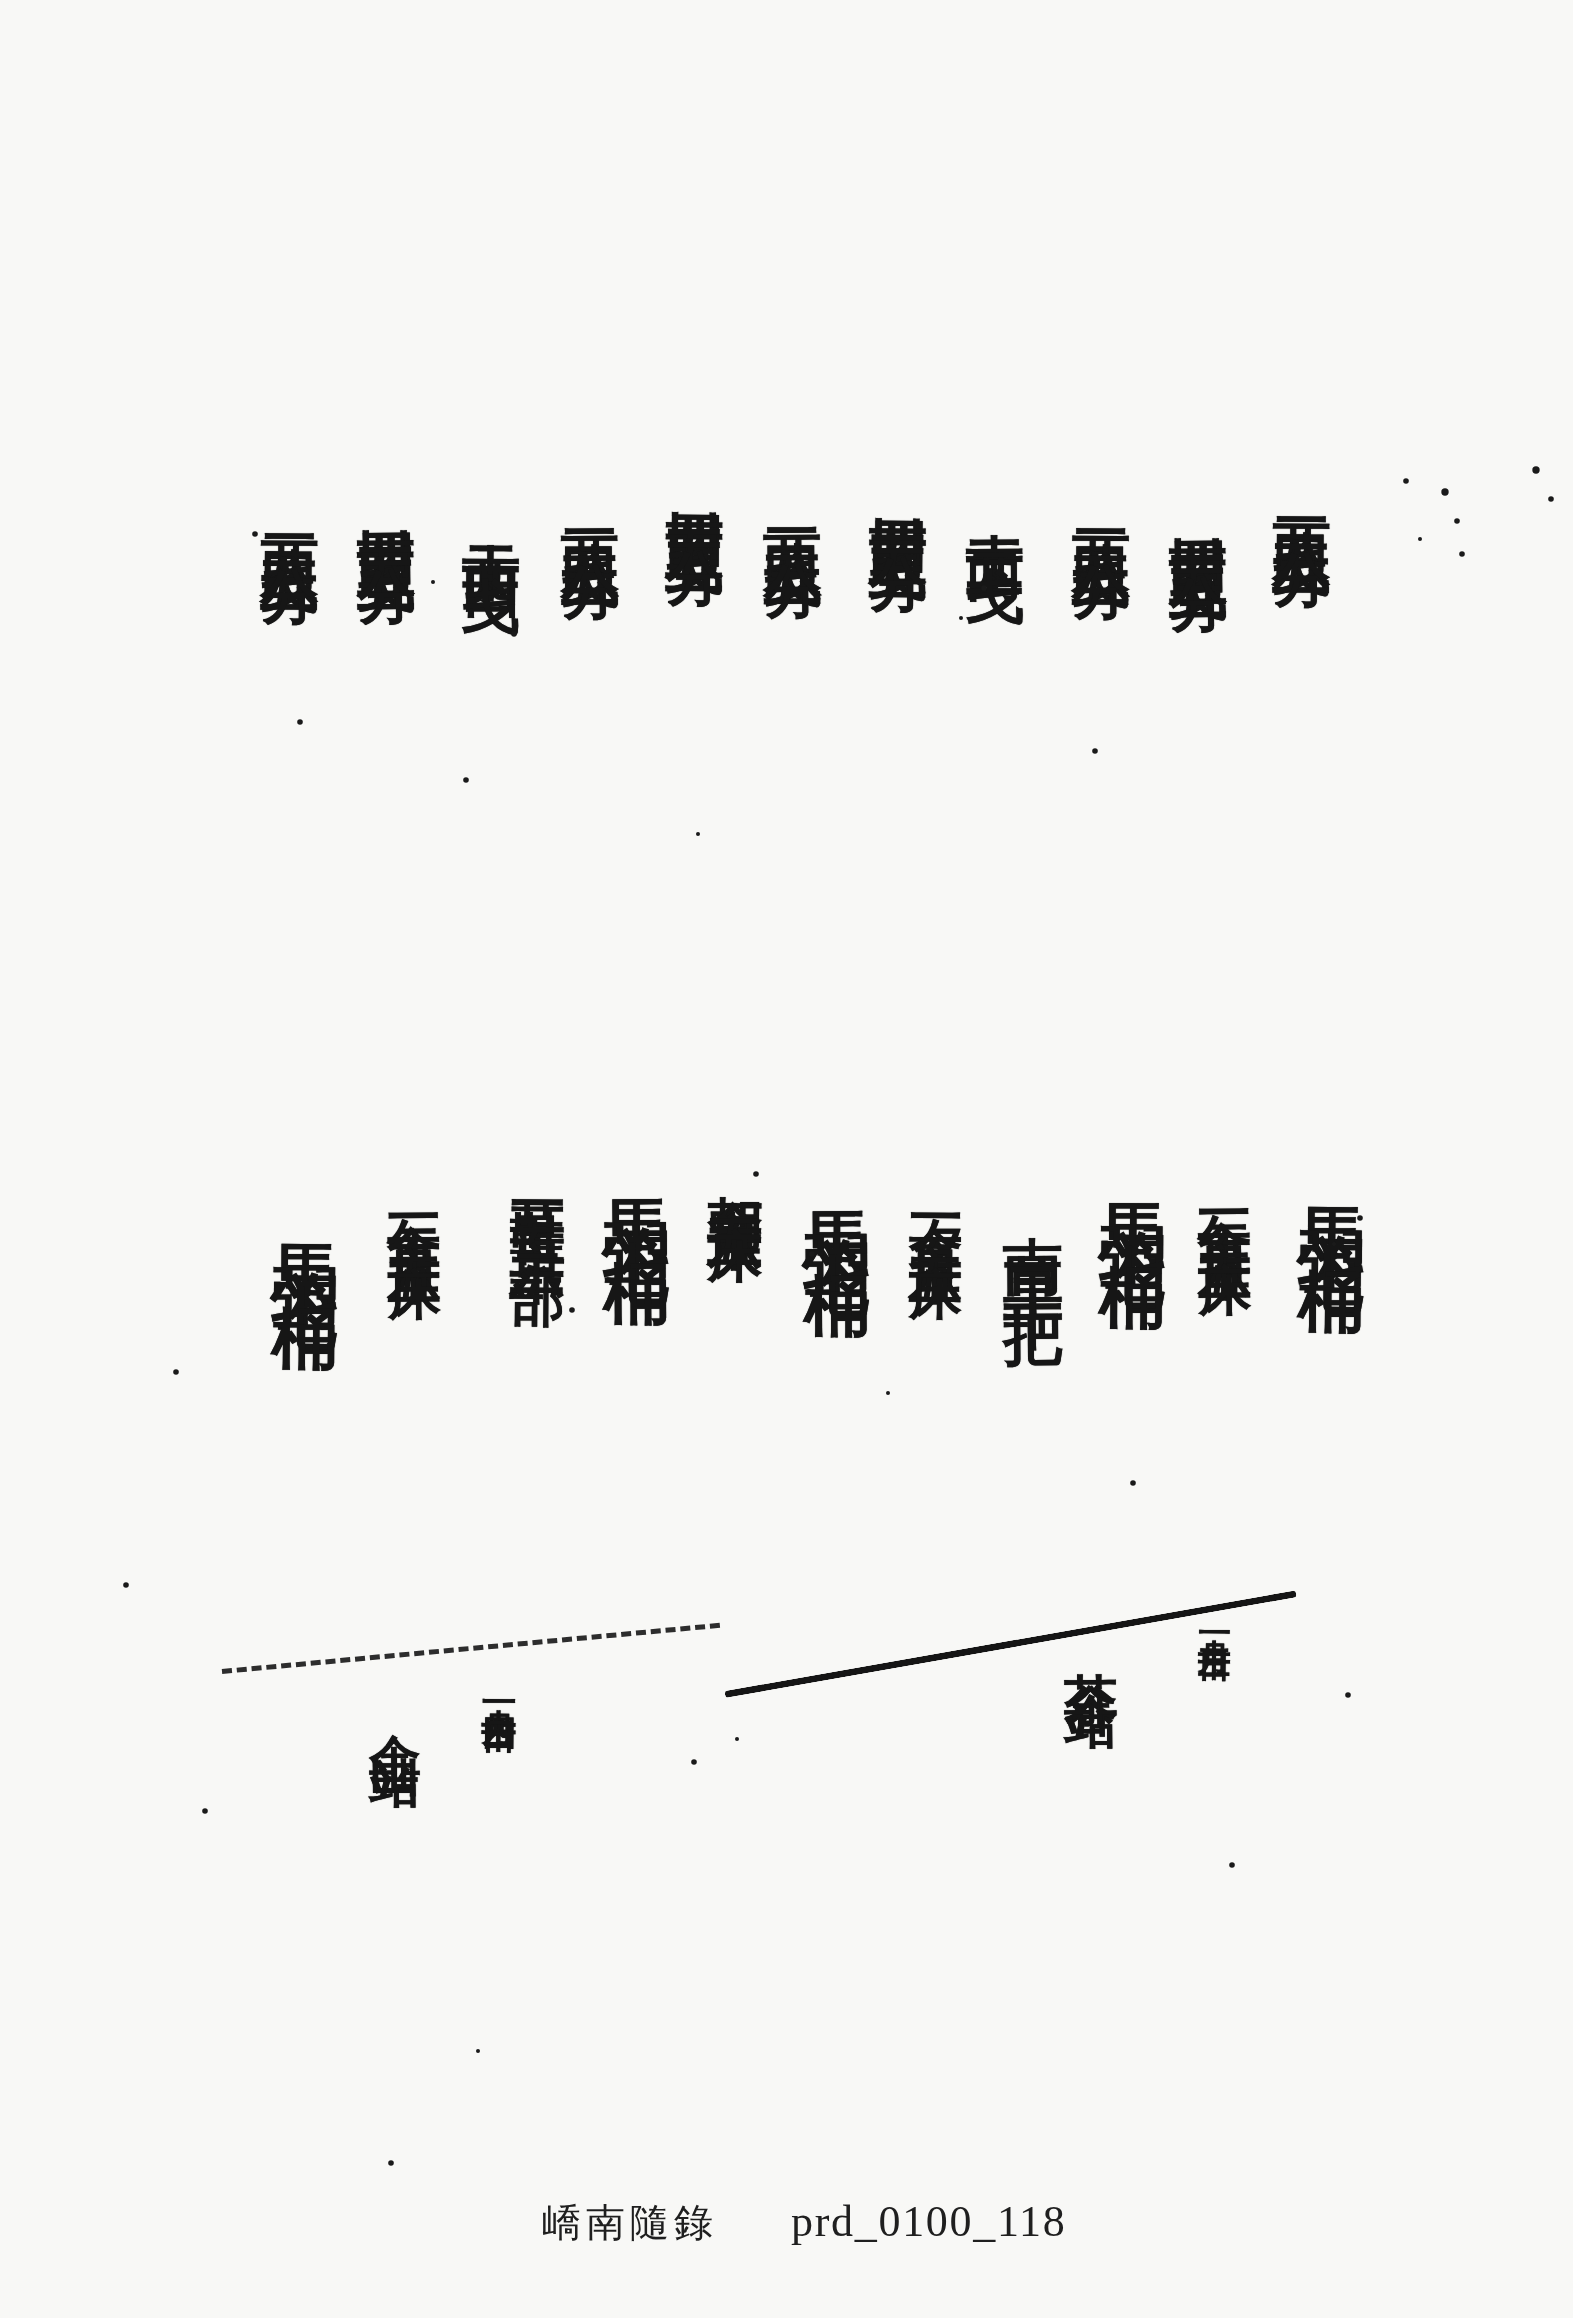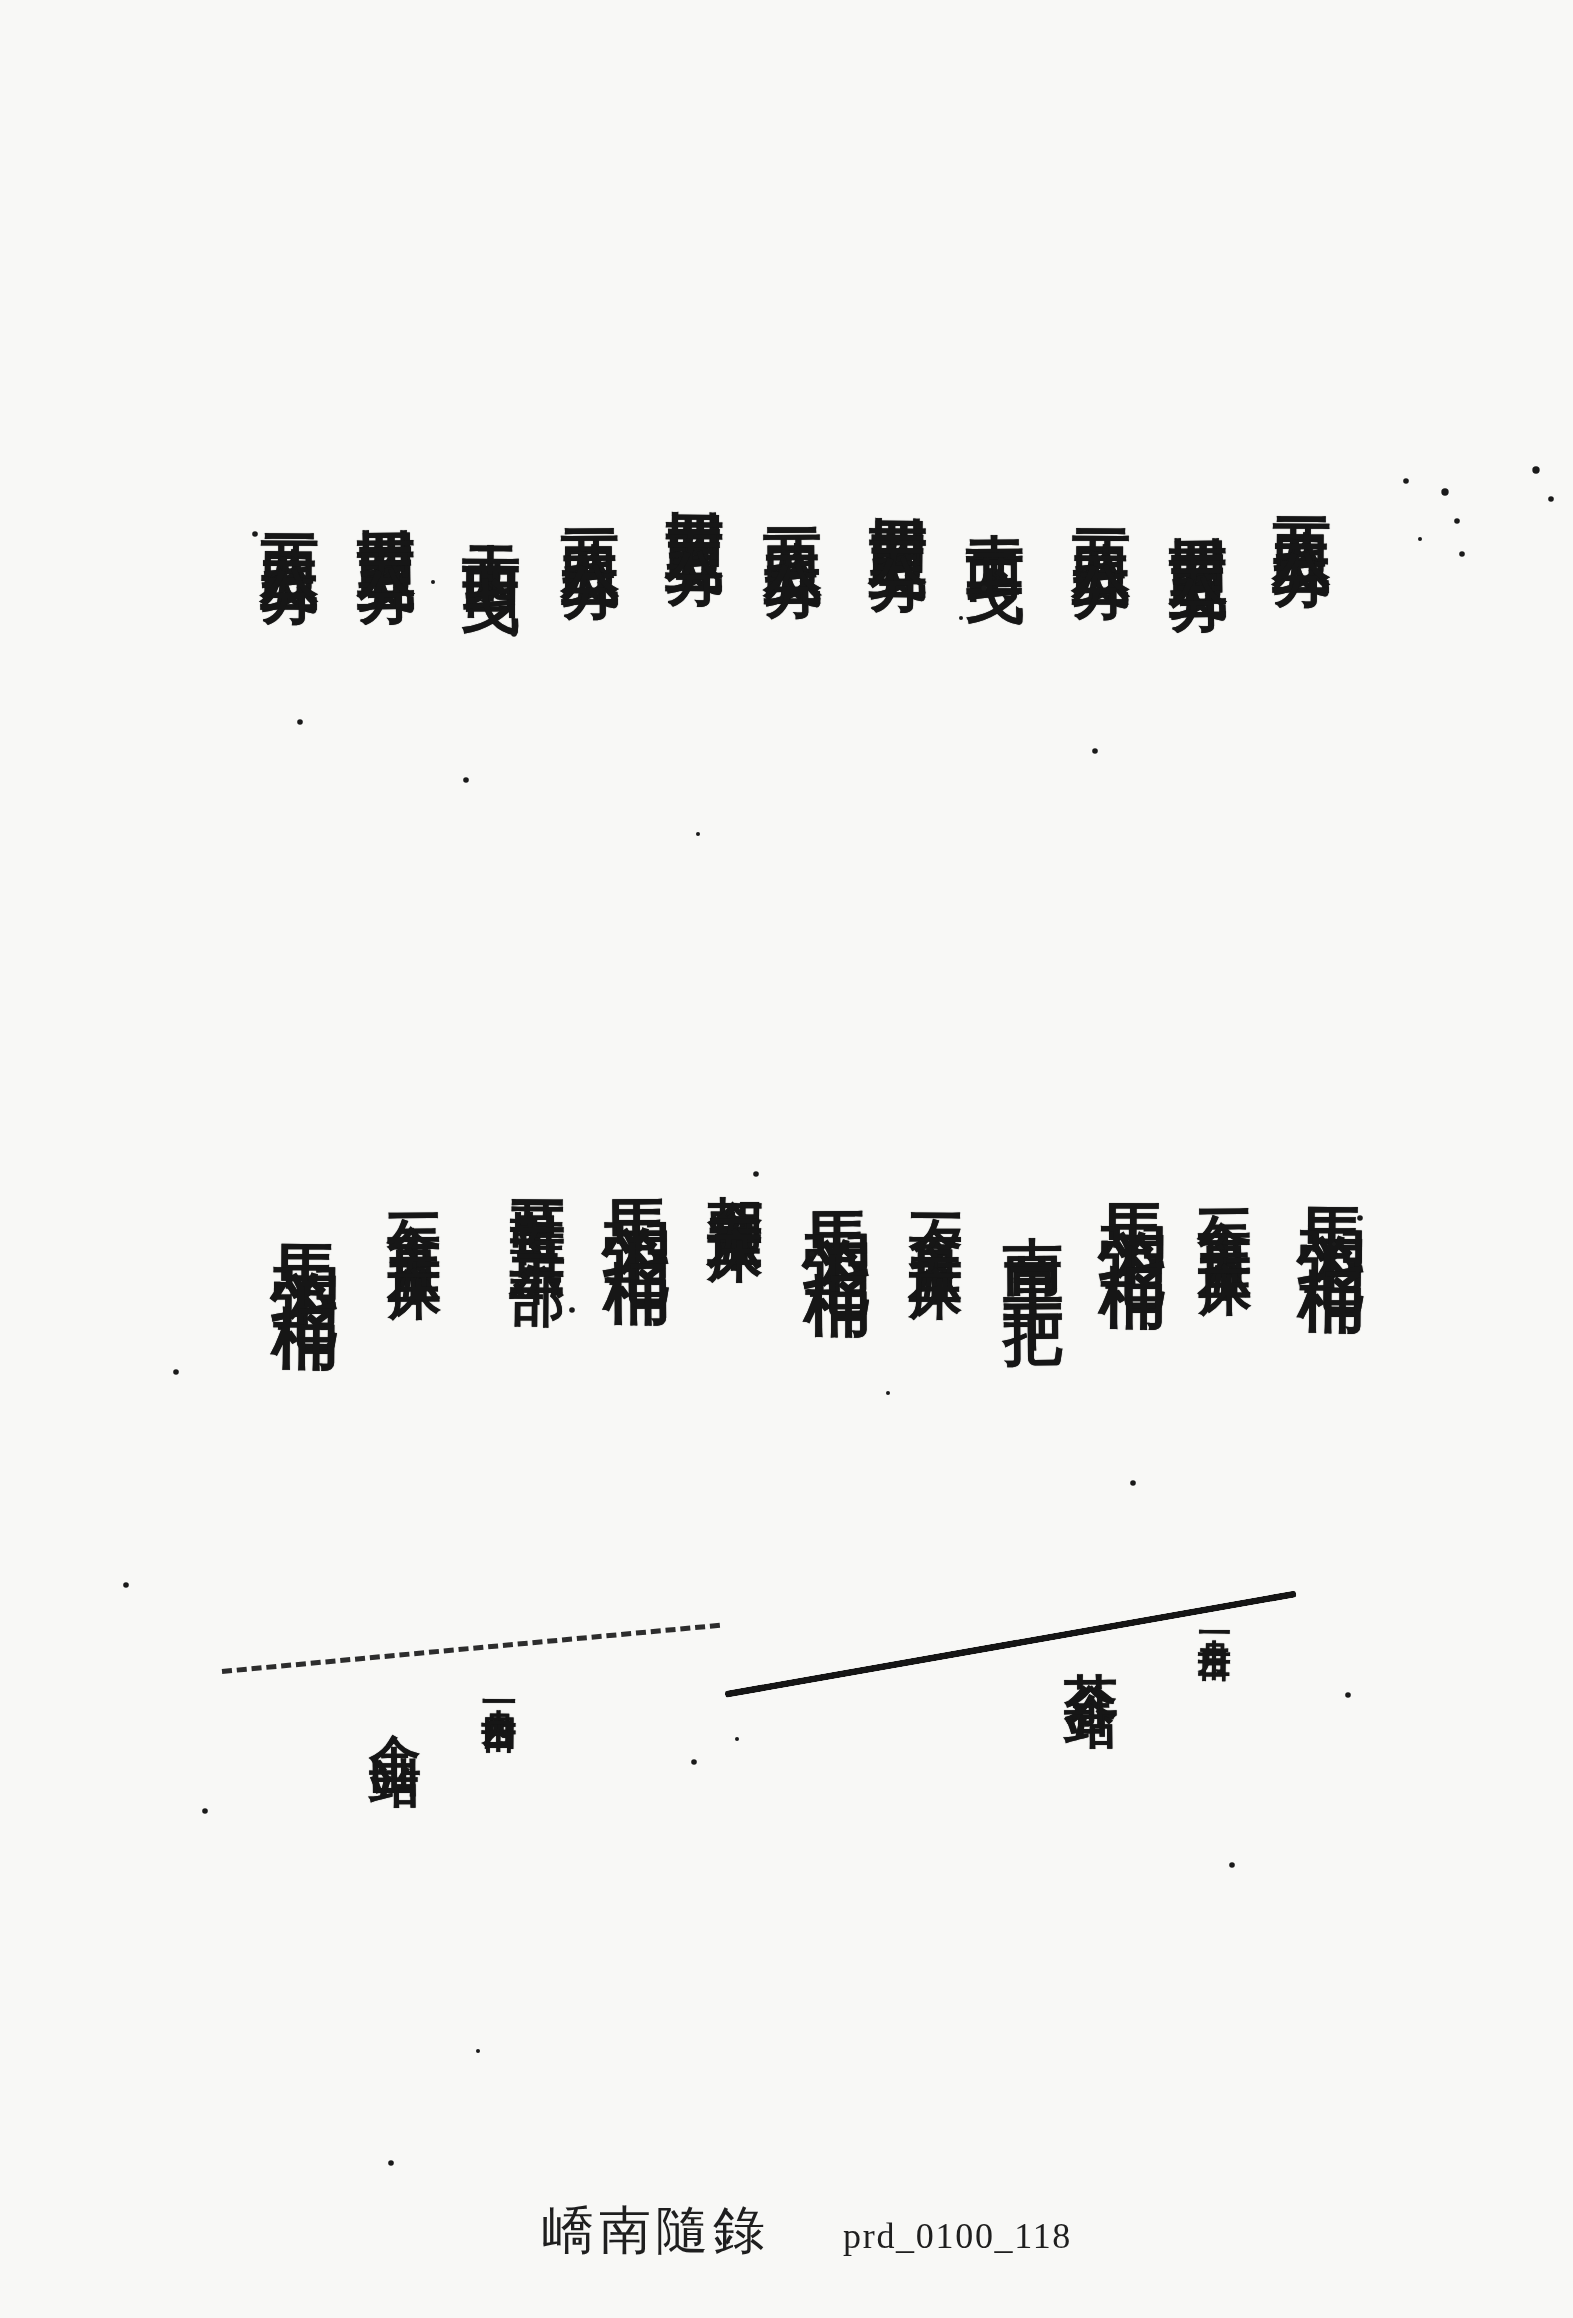--- a/index.html
+++ b/index.html
@@ -35,22 +35,22 @@
   .sep-line.solid{ border-top:7.5px solid #151515; border-radius:3.3px; }
   .sep-line.broken{ border-top:5px dashed #1c1c1c; opacity:.92; }
   
   .footer{
     position:absolute;
     left:542px; top:2196px;
     display:flex; align-items:baseline; gap:73px;
     color:#1f1f1f;
     font-family:"Liberation Serif", serif;
   }
-  .footer .jp{ font-size:52px; letter-spacing:5px; font-weight:normal;}
-  .footer .id{ font-size:36px; letter-spacing:1.7px; font-weight:normal;}
+  .footer .jp{ font-size:39px; letter-spacing:5px; font-weight:normal;}
+  .footer .id{ font-size:44px; letter-spacing:1.7px; font-weight:normal;}
   
   .speckles{
     position:absolute;left:0;top:0;width:4.1px;height:4.1px;border-radius:50%;
     background:transparent;
     box-shadow:
       1404px 479px 0 0.8px #1a1a1a, 1443px 490px 0 1.7px #1a1a1a,
       1455px 519px 0 0.8px #1a1a1a, 1418px 537px 0 0px #1a1a1a,
       1460px 552px 0 0.8px #1a1a1a, 1534px 468px 0 1.7px #1a1a1a,
       1549px 497px 0 0.8px #1a1a1a, 982px 586px 0 0.8px #1a1a1a,
       959px 616px 0 0px #1a1a1a, 512px 632px 0 0.8px #1a1a1a,

